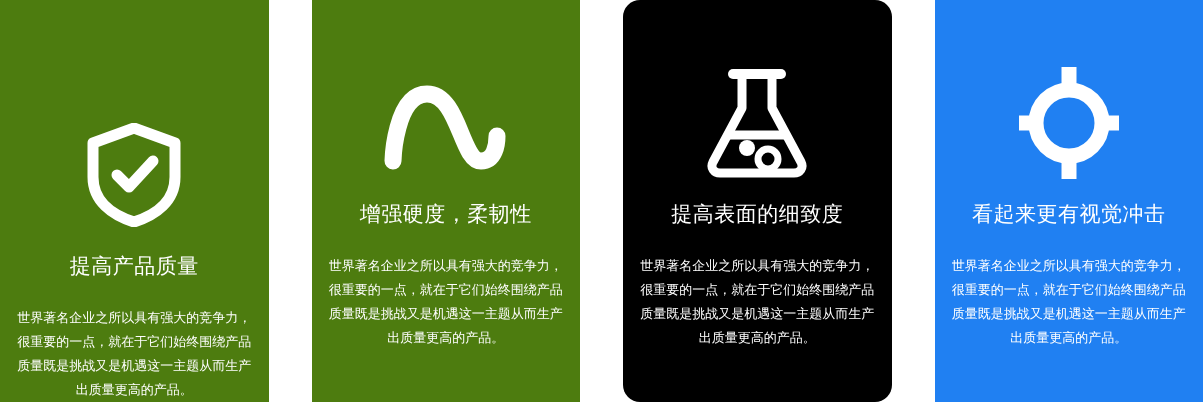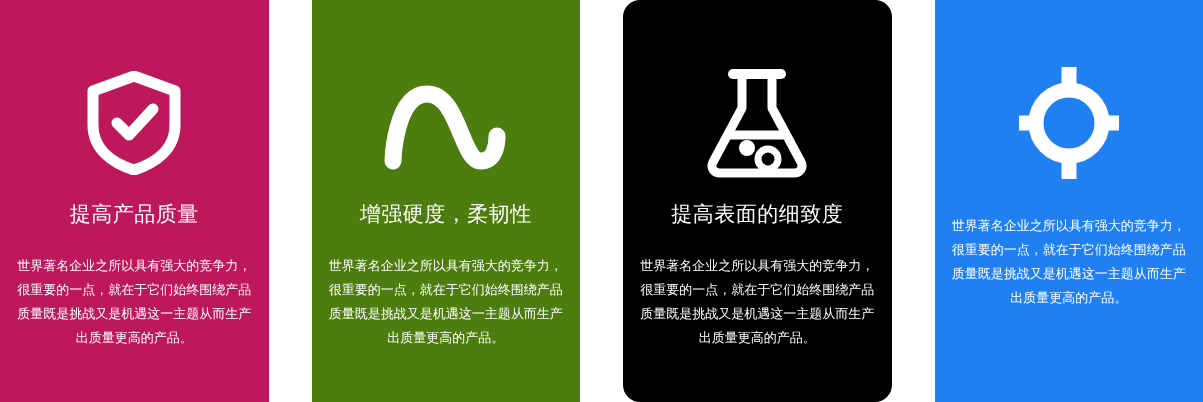--- a/index.html
+++ b/index.html
@@ -59,21 +59,21 @@
     text-align: center;
     letter-spacing: 0px;
     font-weight: 400;
   }
 </style>
 </head>
 <body style="background: rgb(255, 255, 255);">
 
 <div class="feature-grid">
 
-  <div class="feature-card" style="background: #be185d;">
+  <div class="feature-card" style="background: #4d7c0f; justify-content: flex-end;">
     <div class="card-icon">
       <svg width="100" height="104" viewBox="0 0 100 104" fill="none" xmlns="http://www.w3.org/2000/svg">
         <path d="M50 5 L91 20 V54 C91 78 72 92 50 99 C28 92 9 78 9 54 V20 Z" stroke="#ffffff" stroke-width="11" stroke-linejoin="round" fill="none"></path>
         <path d="M33 52 L45 64 L69 38" stroke="#ffffff" stroke-width="11" stroke-linecap="round" stroke-linejoin="round" fill="none"></path>
       </svg>
     </div>
     <div class="card-title">提高产品质量</div>
     <div class="card-desc">世界著名企业之所以具有强大的竞争力，很重要的一点，就在于它们始终围绕产品质量既是挑战又是机遇这一主题从而生产出质量更高的产品。</div>
   </div>
 
@@ -104,16 +104,17 @@
   <div class="feature-card" style="background: rgb(32, 128, 242);">
     <div class="card-icon">
       <svg width="104" height="120" viewBox="0 0 104 120" fill="none" xmlns="http://www.w3.org/2000/svg">
         <circle cx="52" cy="60" r="33" stroke="#ffffff" stroke-width="15" fill="none"></circle>
         <line x1="52" y1="4" x2="52" y2="25" stroke="#ffffff" stroke-width="15"></line>
         <line x1="52" y1="95" x2="52" y2="116" stroke="#ffffff" stroke-width="15"></line>
         <line x1="2" y1="60" x2="21" y2="60" stroke="#ffffff" stroke-width="15"></line>
         <line x1="83" y1="60" x2="102" y2="60" stroke="#ffffff" stroke-width="15"></line>
       </svg>
     </div>
+    <div class="card-title">看起来更有视觉冲击</div>
     <div class="card-desc">世界著名企业之所以具有强大的竞争力，很重要的一点，就在于它们始终围绕产品质量既是挑战又是机遇这一主题从而生产出质量更高的产品。</div>
   </div>
 
 </div>
 
 </body></html>

